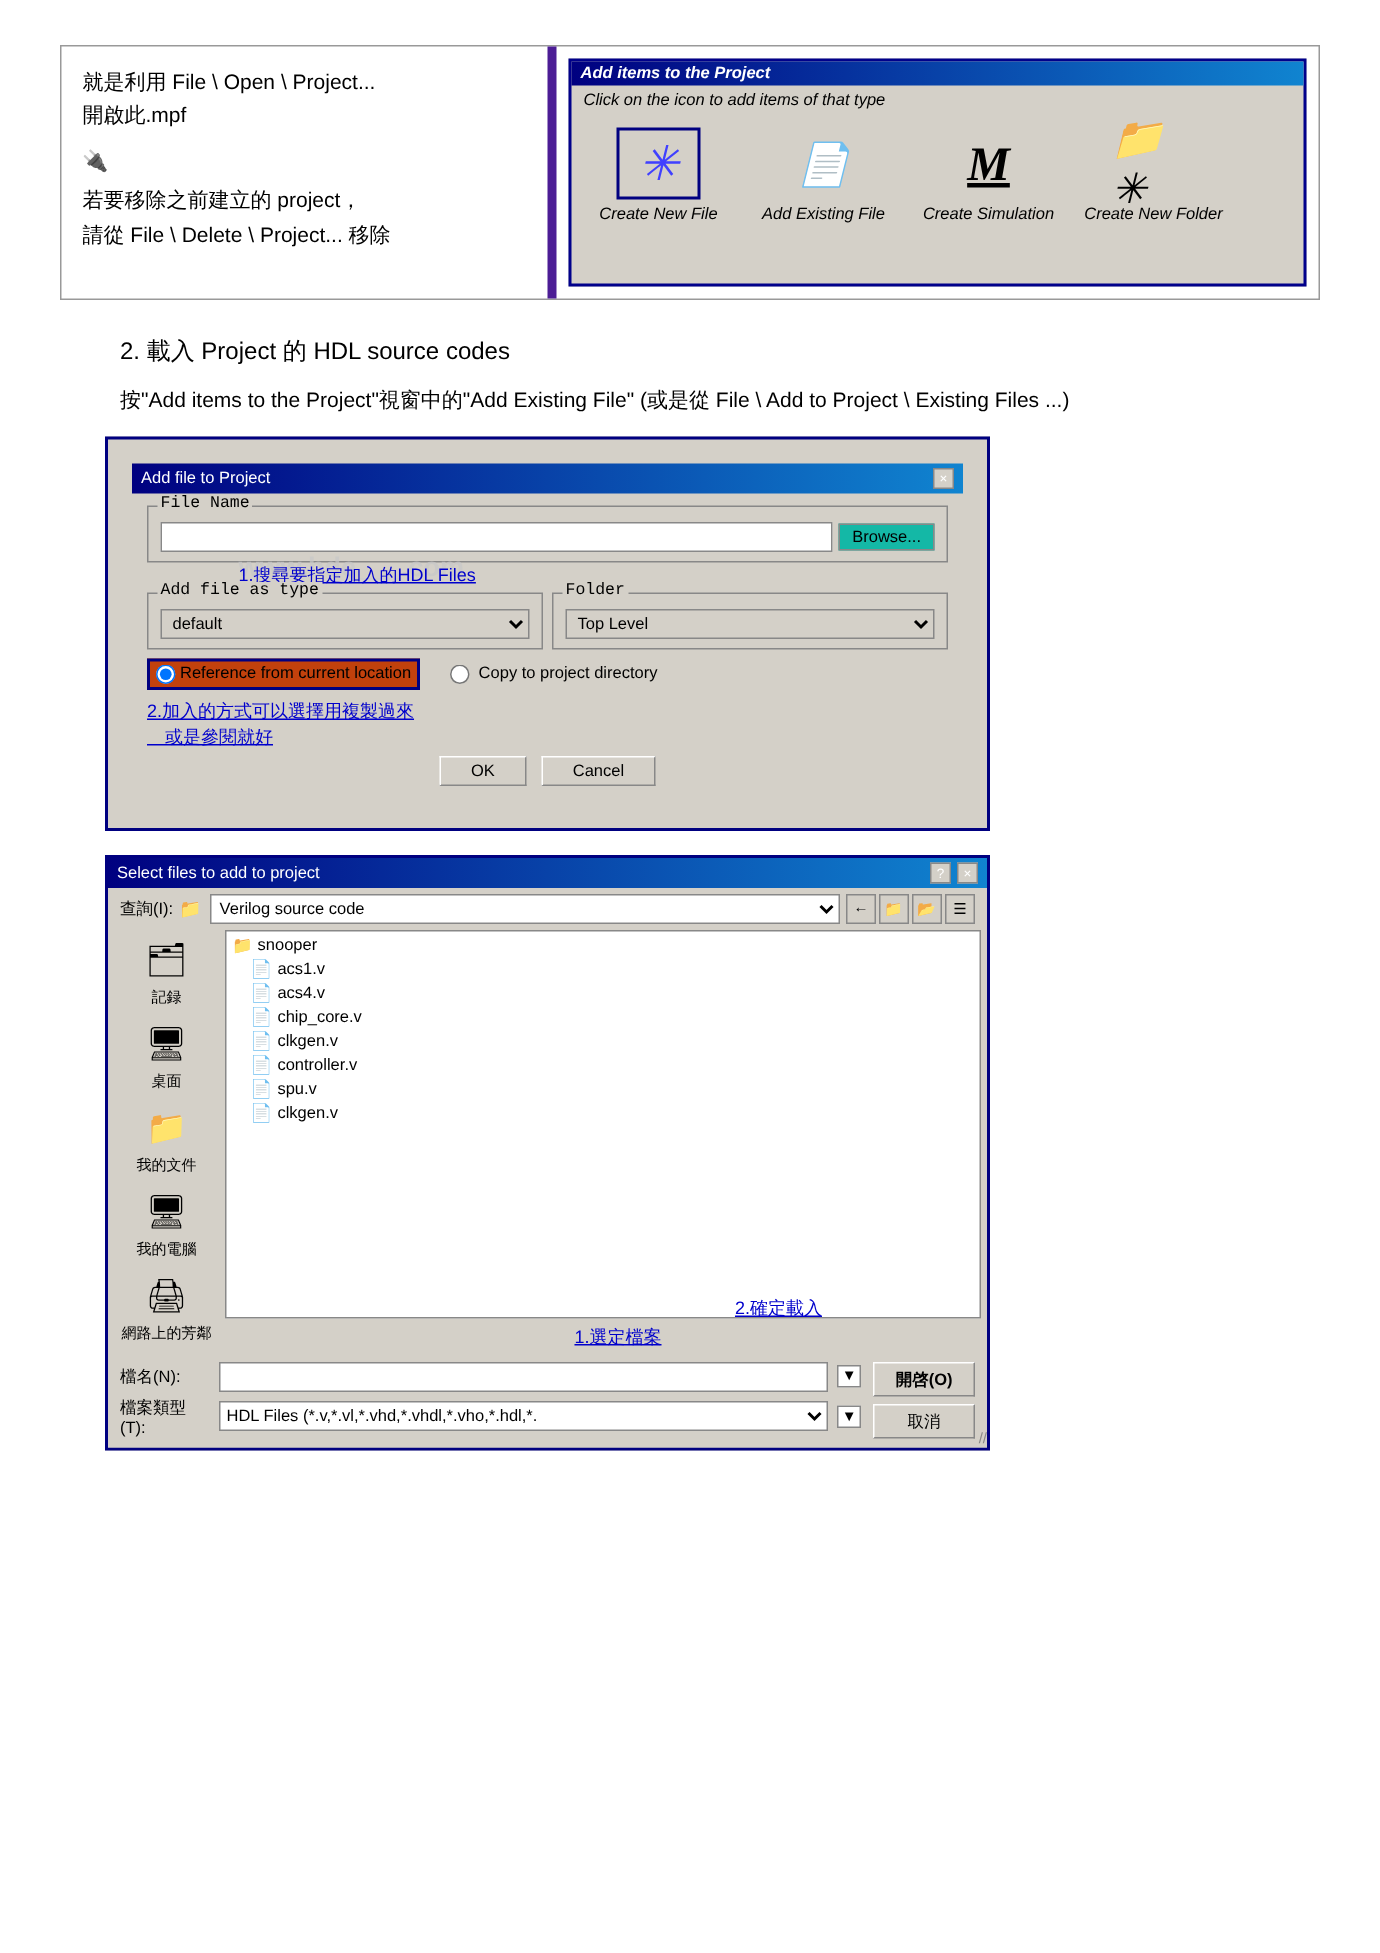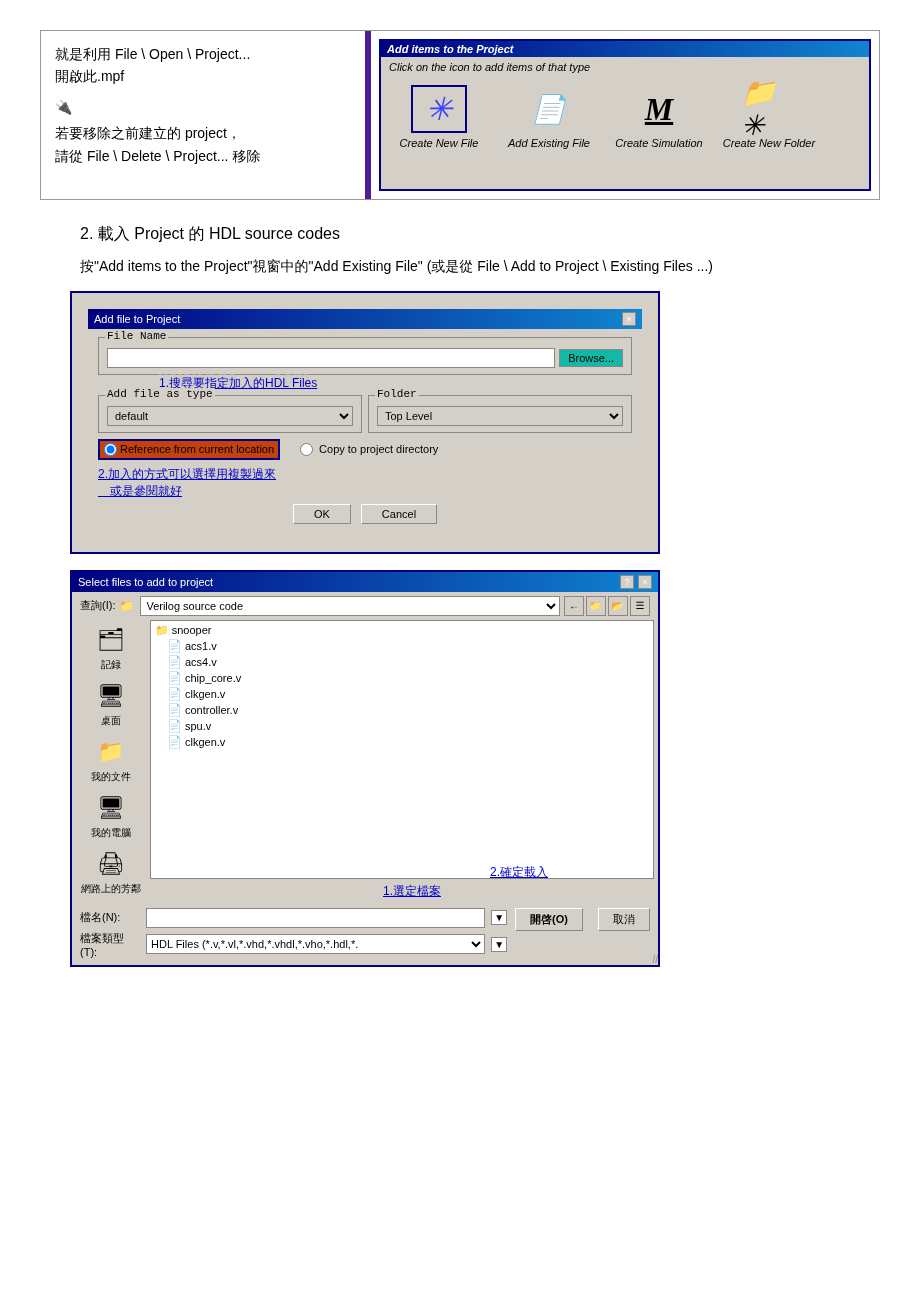--- a/index.html
+++ b/index.html
@@ -411,22 +411,22 @@
       background: #d4d0c8;
       border: 1px solid #888;
       border-top: 1px solid #fff;
       border-left: 1px solid #fff;
       font-size: 11px;
       padding: 3px 14px;
       cursor: pointer;
     }
     .bottom-btns {
       display: flex;
-      flex-direction: row;
-      gap: 15px;
+      flex-direction: column;
+      gap: 5px;
       margin-left: 4px;
     }
     .file-select-bottom-inner {
       display: flex;
       align-items: flex-start;
       gap: 4px;
     }
     .bottom-fields {
       flex: 1;
     }

